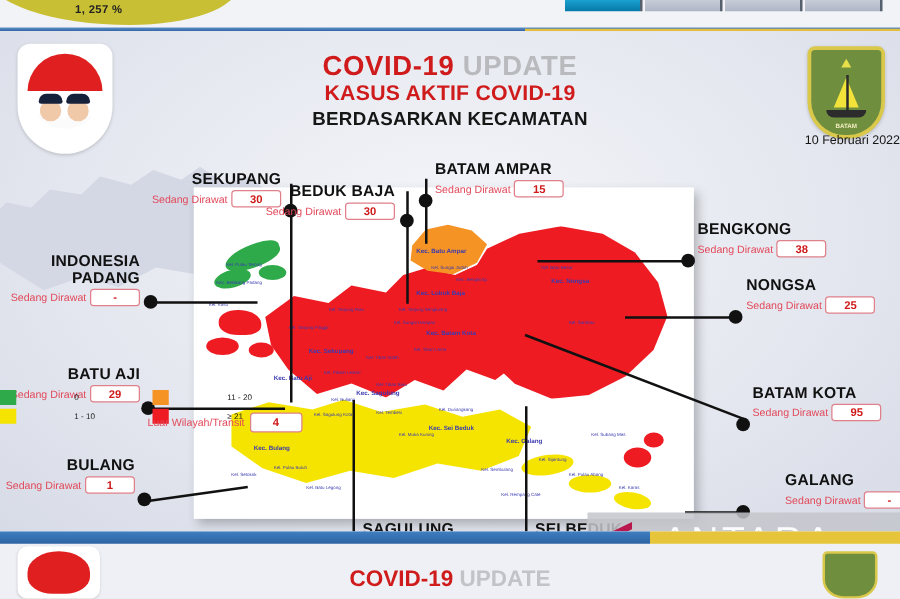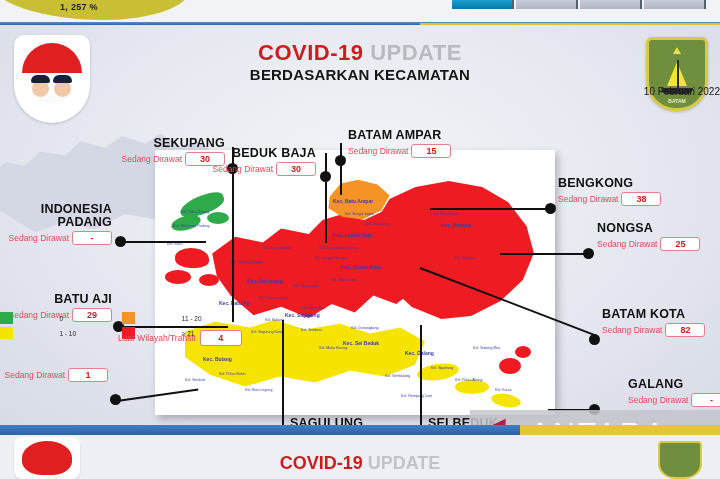--- a/index.html
+++ b/index.html
@@ -218,20 +218,21 @@
       <div class="crest-mast"></div>
       <div class="crest-hull"></div>
       <div class="crest-name">BATAM</div>
     </div>
 
     <div class="titles">
       <div class="t-covid">
         <span class="red">COVID-19</span>
         <span class="grey">UPDATE</span>
       </div>
+      <div class="t-kasus">KASUS AKTIF COVID-19</div>
       <div class="t-berdasar">BERDASARKAN KECAMATAN</div>
       <div class="t-date">10 Februari 2022</div>
     </div>
 
     <div class="map-panel">
       <div class="m-sea"></div>
 
       <div class="m-shape east-lobe"></div>
       <div class="m-shape batam-main"></div>
       <div class="m-shape batuampar"></div>
@@ -328,20 +329,21 @@
 
     <div class="cal lft" style="left:0px;top:268px;width:112px;">
       <div class="nm">BATU AJI</div>
       <div class="rowm">
         <span class="sd">Sedang Dirawat</span>
         <span class="box">29</span>
       </div>
     </div>
 
     <div class="cal lft" style="left:0px;top:341px;width:108px;">
+      <div class="nm">BULANG</div>
       <div class="rowm">
         <span class="sd">Sedang Dirawat</span>
         <span class="box">1</span>
       </div>
     </div>
 
     <div class="cal lft" style="left:120px;top:112px;width:105px;">
       <div class="nm">SEKUPANG</div>
       <div class="rowm">
         <span class="sd">Sedang Dirawat</span>
@@ -378,21 +380,21 @@
       <div class="rowm">
         <span class="sd">Sedang Dirawat</span>
         <span class="box">25</span>
       </div>
     </div>
 
     <div class="cal right" style="left:602px;top:283px;">
       <div class="nm">BATAM KOTA</div>
       <div class="rowm">
         <span class="sd">Sedang Dirawat</span>
-        <span class="box">82</span>
+        <span class="box">95</span>
       </div>
     </div>
 
     <div class="cal right" style="left:602px;top:353px;margin-left:26px;">
       <div class="nm">GALANG</div>
       <div class="rowm">
         <span class="sd">Sedang Dirawat</span>
         <span class="box">-</span>
       </div>
     </div>

